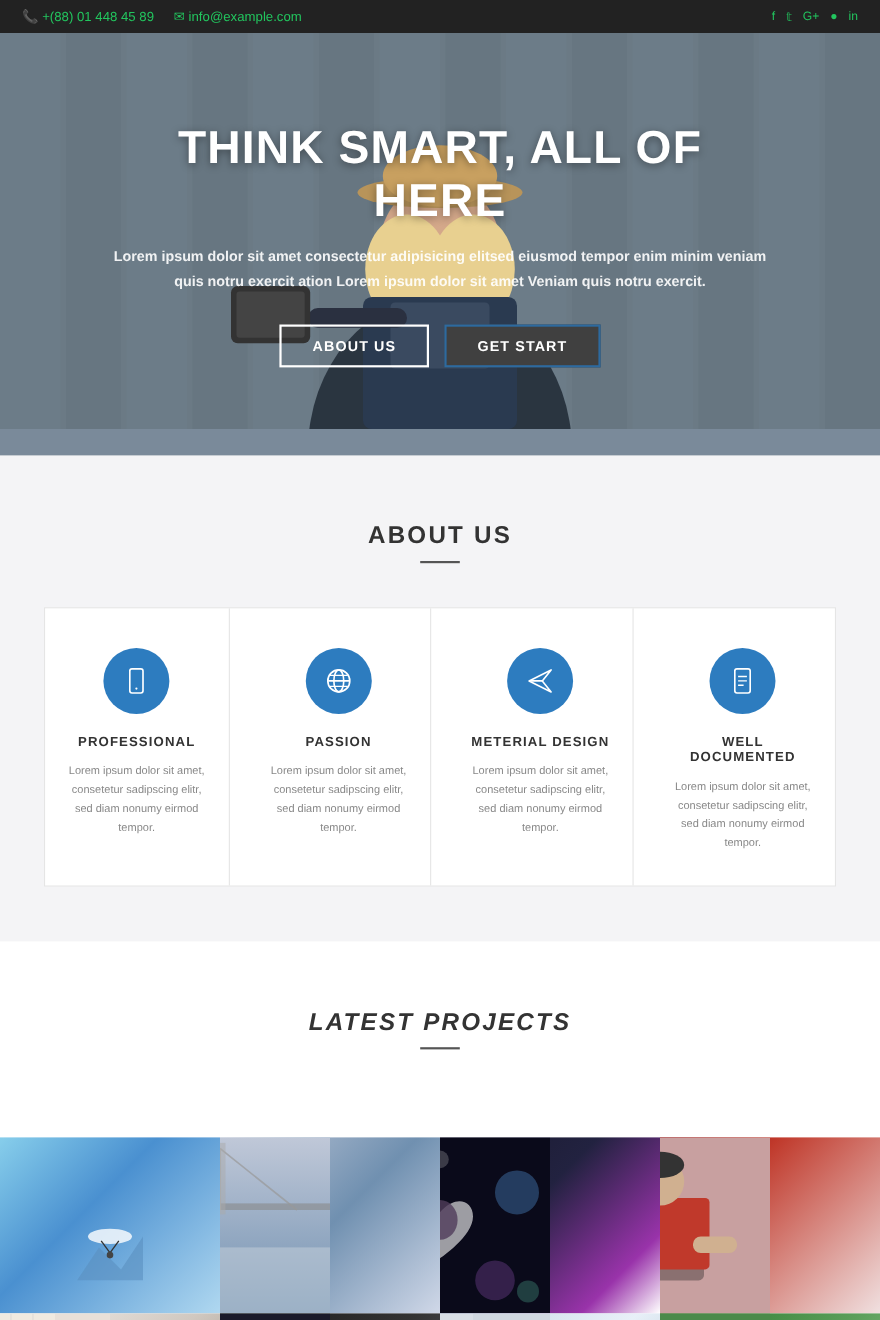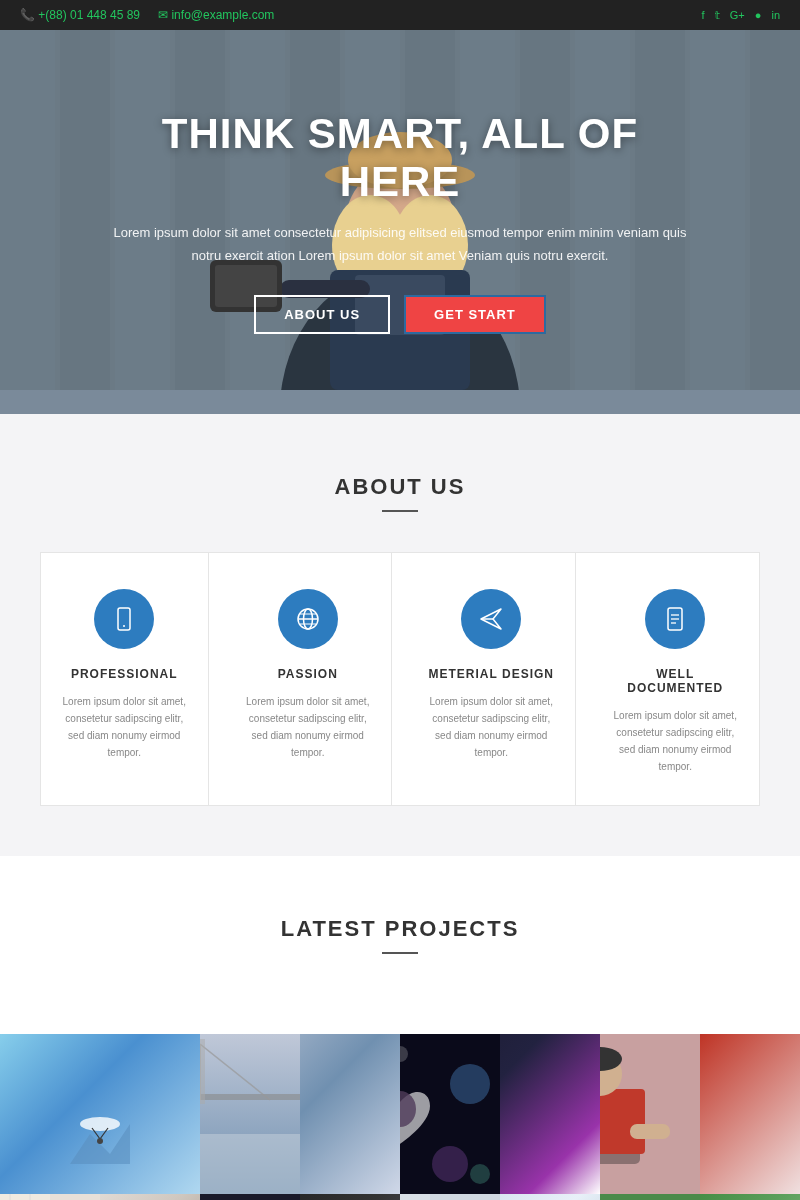--- a/index.html
+++ b/index.html
@@ -45,37 +45,38 @@
       letter-spacing: 1px;
       text-shadow: 0 2px 8px rgba(0,0,0,0.4);
       margin-bottom: 16px;
       text-transform: uppercase;
     }
     .hero-subtitle {
       font-size: 13px;
       line-height: 1.7;
       color: rgba(255,255,255,0.9);
       margin-bottom: 28px;
+      font-weight: bold;
     }
     .hero-buttons { display: flex; gap: 14px; justify-content: center; }
     .btn-outline {
       padding: 10px 28px;
       border: 2px solid #fff;
       background: transparent;
       color: #fff;
       font-size: 13px;
       font-weight: 600;
       letter-spacing: 1px;
       cursor: pointer;
       text-transform: uppercase;
     }
     .btn-solid {
       padding: 10px 28px;
       border: 2px solid #2d6a9f;
-      background: #ef4444;
+      background: #404040;
       color: #fff;
       font-size: 13px;
       font-weight: 600;
       letter-spacing: 1px;
       cursor: pointer;
       text-transform: uppercase;
     }
 
     
     .about-section {
@@ -137,20 +138,21 @@
     }
 
     
     .projects-section {
       background: #fff;
       padding: 60px 0 0;
       text-align: center;
     }
     .projects-title-area {
       padding-bottom: 40px;
+      font-style: italic;
     }
     .projects-grid {
       display: grid;
       grid-template-columns: repeat(4, 1fr);
       grid-template-rows: repeat(2, 160px);
       gap: 0;
     }
     .project-tile {
       overflow: hidden;
       position: relative;

